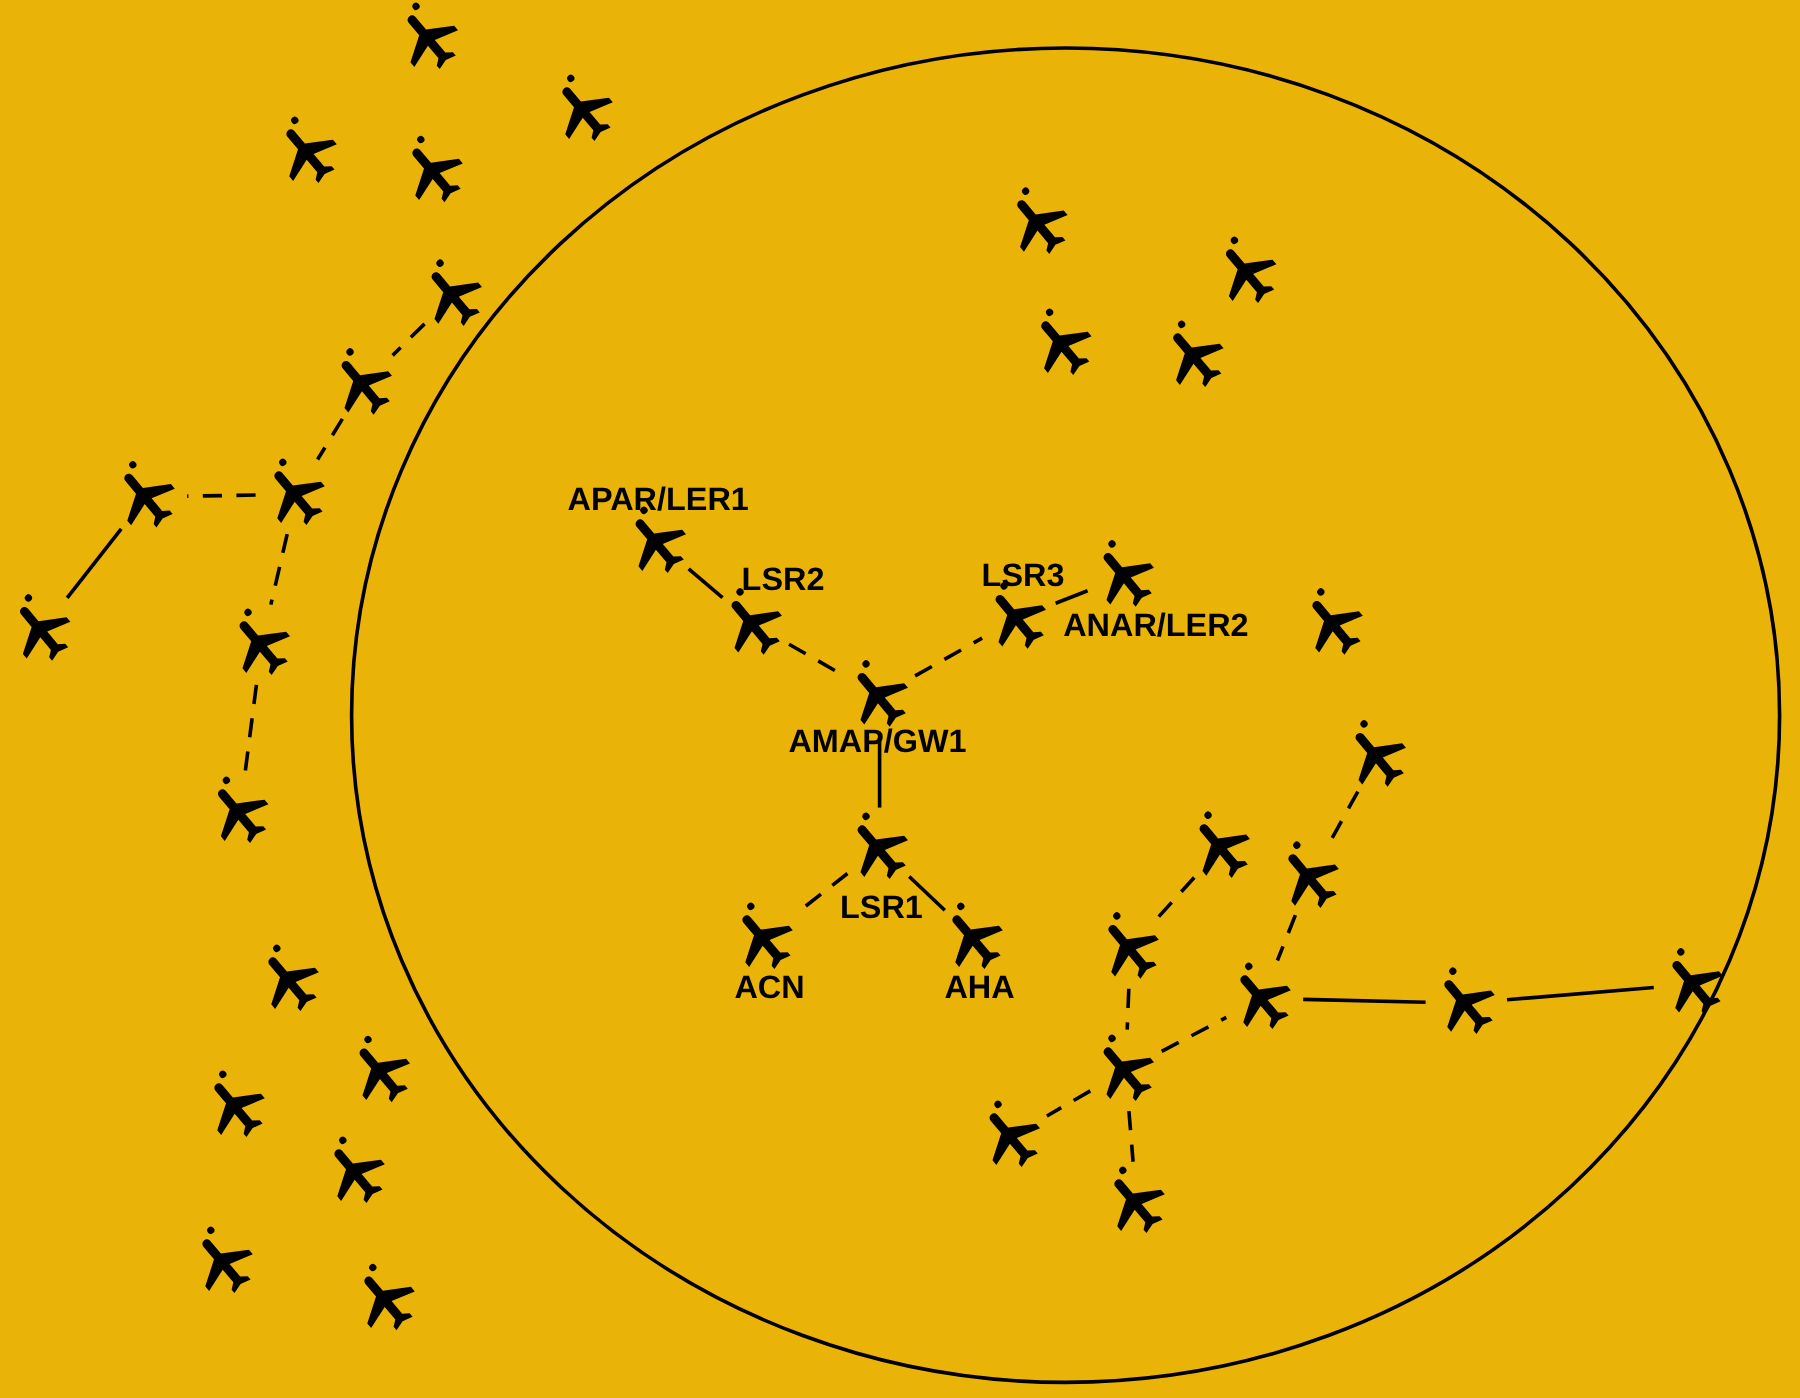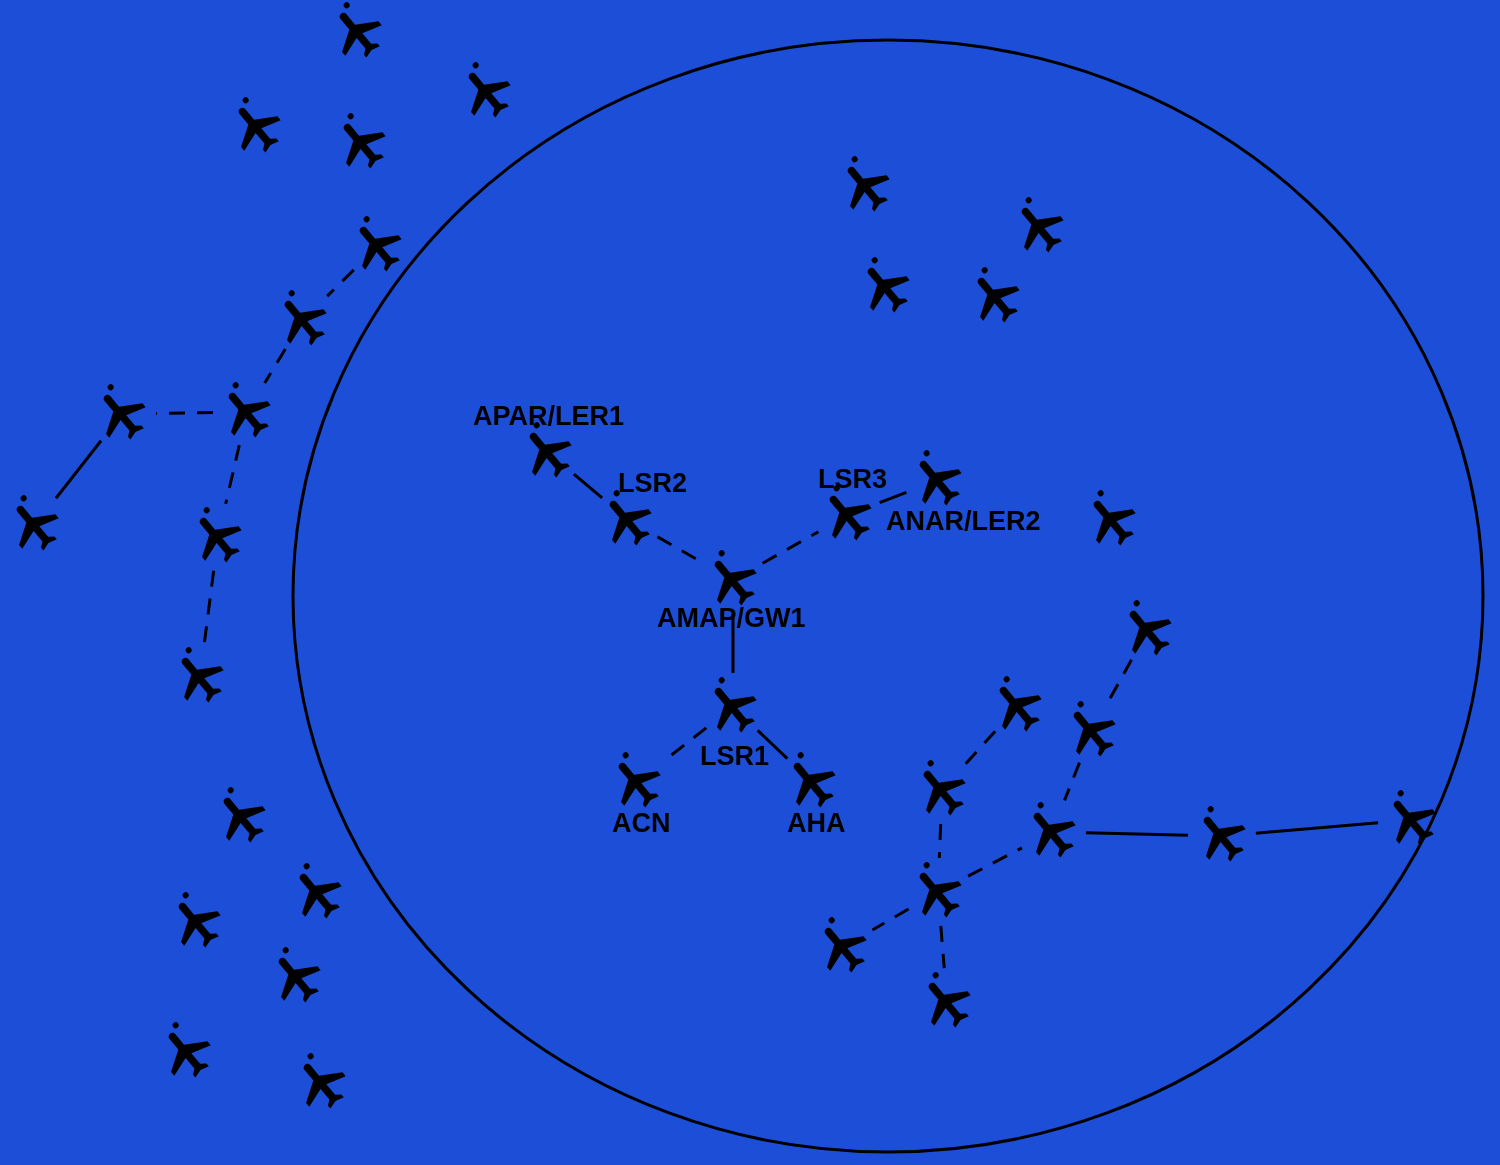--- a/index.html
+++ b/index.html
@@ -5,21 +5,21 @@
   html, body {
     margin: 0;
     padding: 0;
     background: #ffffff;
     font-family: "Liberation Sans", sans-serif;
   }
   .figure-wrap {
     position: relative;
     width: 1500px;
     height: 1165px;
-    background: #1d4ed8;
+    background: #eab308;
     overflow: hidden;
   }
   svg {
     display: block;
     width: 1500px;
     height: 1165px;
   }
   .node-label {
     font-family: "Liberation Sans", sans-serif;
     font-weight: bold;

